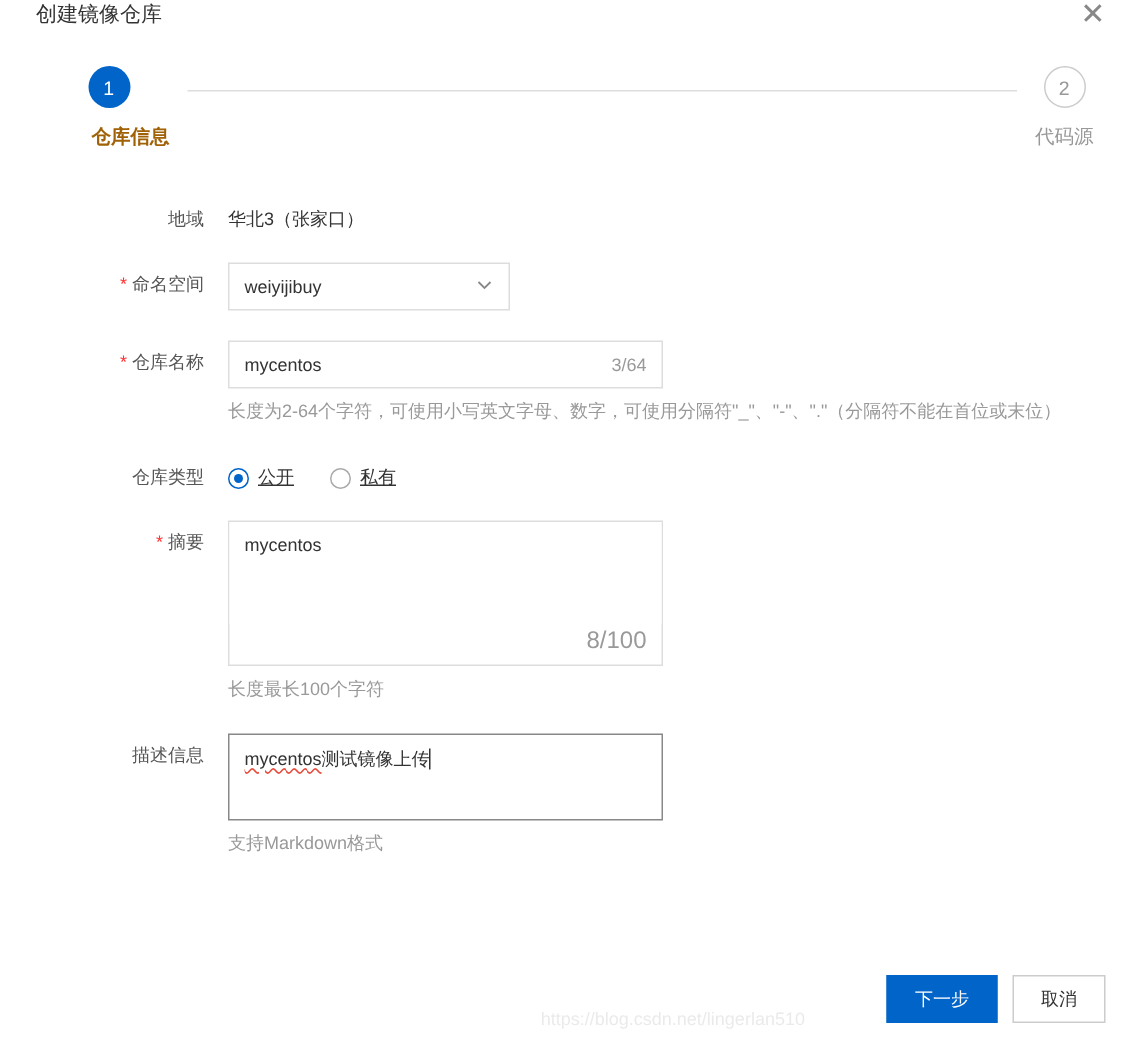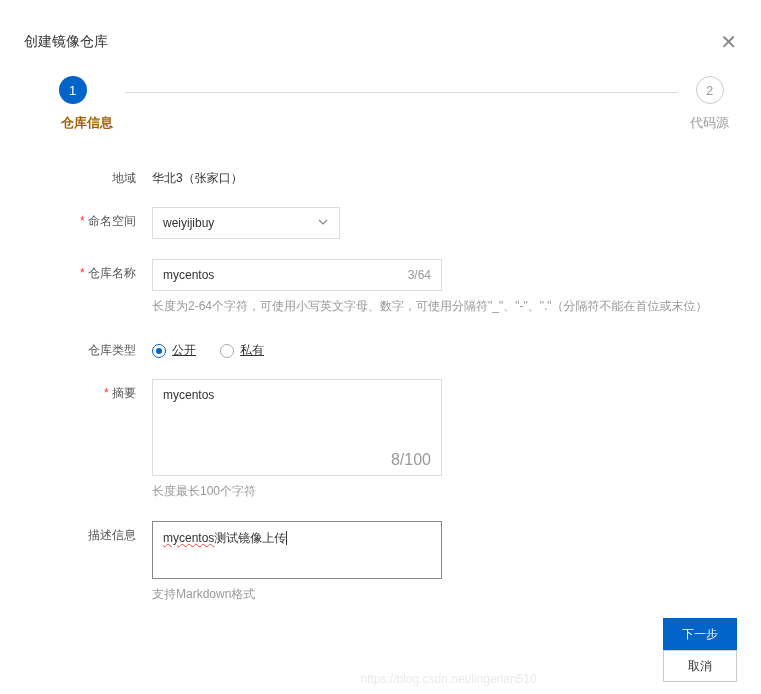--- a/index.html
+++ b/index.html
@@ -5,21 +5,21 @@
     * { box-sizing: border-box; margin: 0; padding: 0; }
     body {
       font-family: -apple-system, BlinkMacSystemFont, "Segoe UI", "PingFang SC", "Microsoft YaHei", sans-serif;
       font-size: 12px;
       color: #333;
       width: 761px;
       height: 694px;
       position: relative;
       background: #fff;
     }
-    .modal { padding: 32px 24px 0 24px; }
+    .modal { padding: 0 24px 0 24px; }
     .header {
       display: flex;
       justify-content: space-between;
       align-items: center;
       margin-bottom: 24px;
     }
     .title { font-size: 14px; color: #333; }
     .close-x { font-size: 20px; color: #888; cursor: pointer; line-height: 1; font-weight: 300; }
     .steps {
       display: flex;
@@ -104,21 +104,21 @@
       background: #fff;
     }
     .spellerr { text-decoration: underline wavy #e74c3c; text-decoration-thickness: 1px; }
     .caret { border-right: 1px solid #333; animation: blink 1s infinite; }
     @keyframes blink { 50% { border-color: transparent; } }
     .footer {
       position: absolute;
       bottom: 12px;
       right: 24px;
       display: flex;
-      flex-direction: column;
+      gap: 10px;
     }
     .btn {
       height: 32px; padding: 0 18px;
       display: flex; align-items: center; justify-content: center;
       font-size: 12px; cursor: pointer;
     }
     .btn-primary { background: #0064c8; color: #fff; border: 1px solid #0064c8; }
     .btn-default { background: #fff; color: #333; border: 1px solid #ccc; }
     .watermark {
       position: absolute; bottom: 8px; left: 50%; transform: translateX(-20px);

